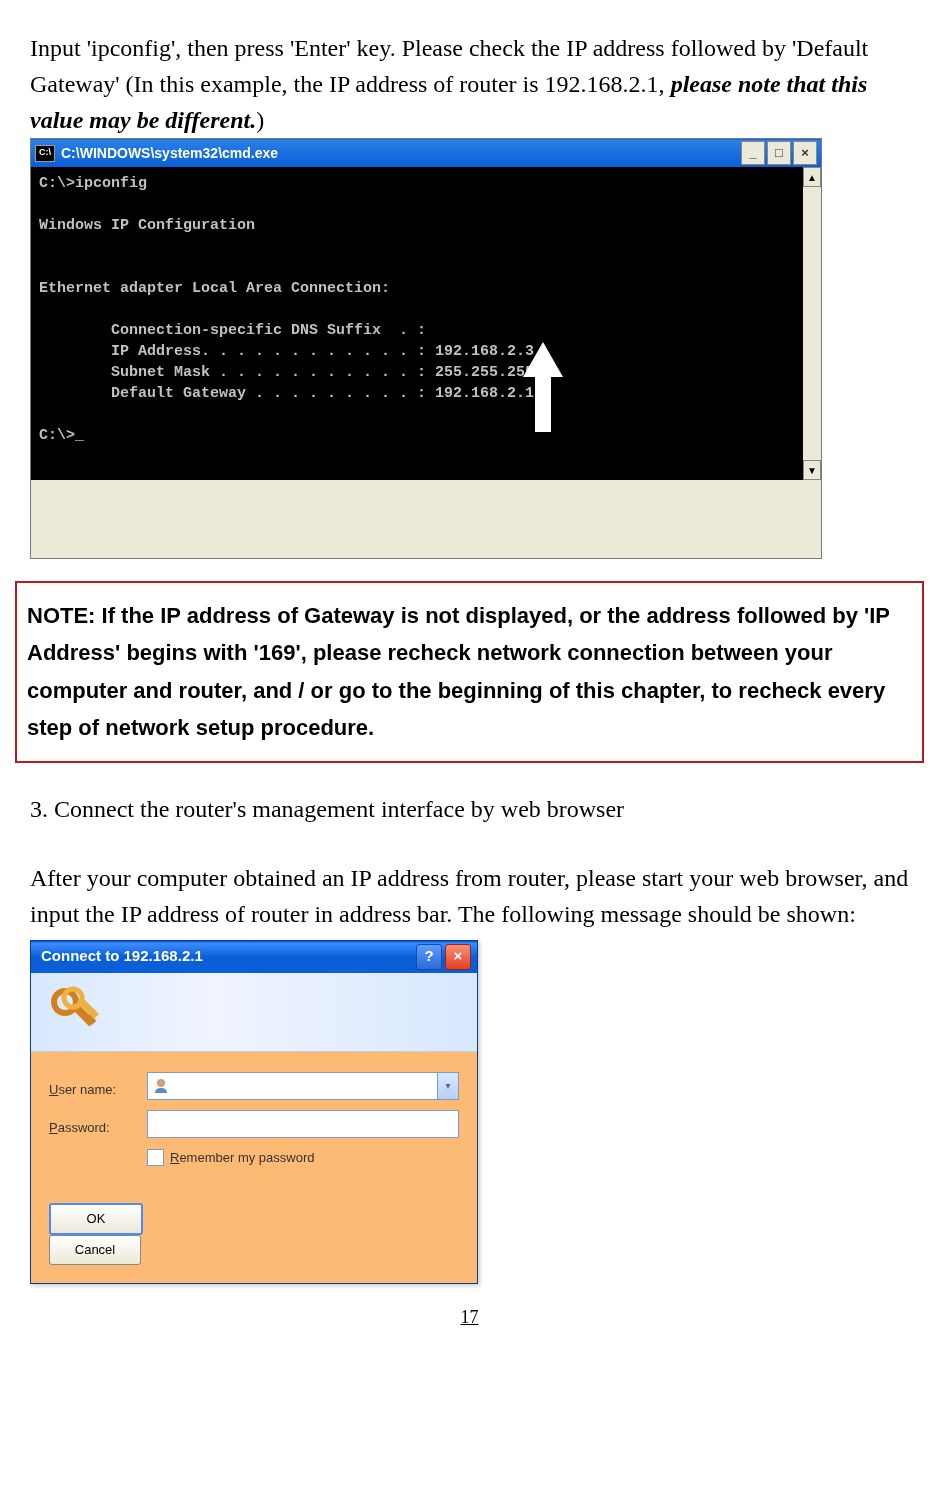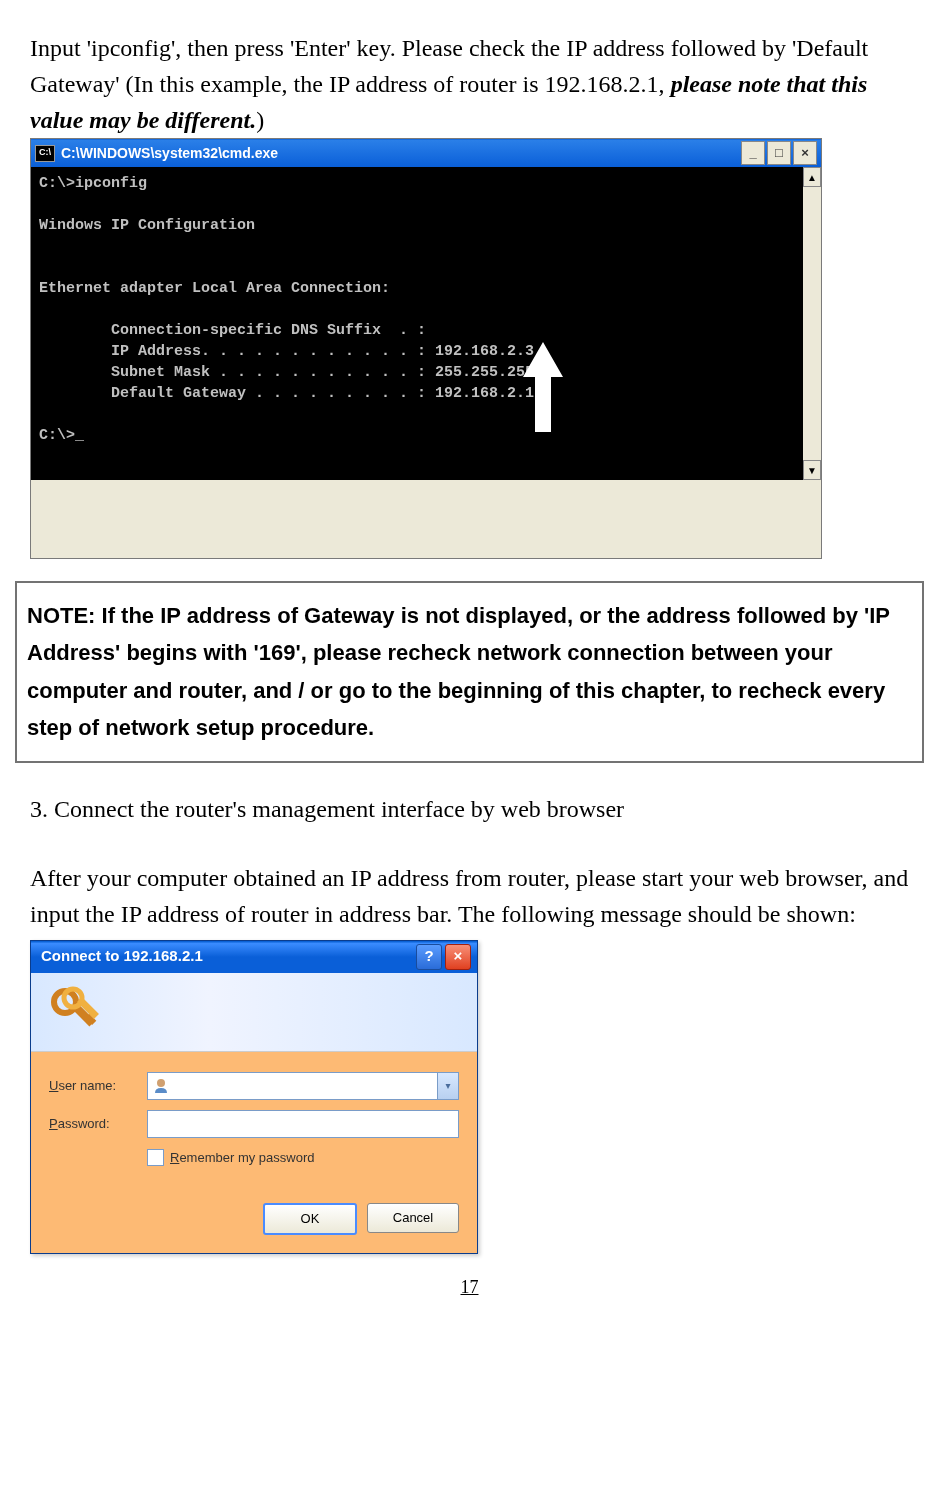--- a/index.html
+++ b/index.html
@@ -111,21 +111,21 @@
       position: absolute;
       left: 492px;
       top: 175px;
       width: 40px;
       height: 100px;
     }
     .arrow-up svg {
       fill: white;
     }
     .note-box {
-      border: 2px solid #737373;
+      border: 2px solid #b91c1c;
       padding: 14px 10px;
       margin-bottom: 28px;
       font-family: Arial, sans-serif;
       font-size: 22px;
       font-weight: bold;
       line-height: 1.7;
       margin-left: -15px;
       margin-right: -15px;
     }
     .step-heading {
@@ -195,21 +195,21 @@
     .auth-body {
       padding: 20px 18px 18px 18px;
     }
     .auth-default {
       color: #666;
       margin-bottom: 18px;
       font-size: 13px;
     }
     .auth-row {
       display: flex;
-      align-items: center;
+      align-items: flex-end;
       margin-bottom: 10px;
     }
     .auth-label {
       width: 98px;
       color: #333;
       font-size: 13px;
     }
     .auth-label u {
       text-decoration: underline;
     }
@@ -261,21 +261,21 @@
     .auth-check {
       width: 15px;
       height: 15px;
       border: 1px solid #7a9cc8;
       background: white;
       margin-right: 6px;
     }
     .auth-buttons {
       display: flex;
       justify-content: flex-end;
-      gap: 10px;
+      flex-direction: column;
     }
     .auth-btn {
       width: 90px;
       height: 28px;
       border: 1px solid #888;
       border-radius: 3px;
       background: linear-gradient(to bottom, #fff, #ece9d8);
       display: flex;
       align-items: center;
       justify-content: center;

